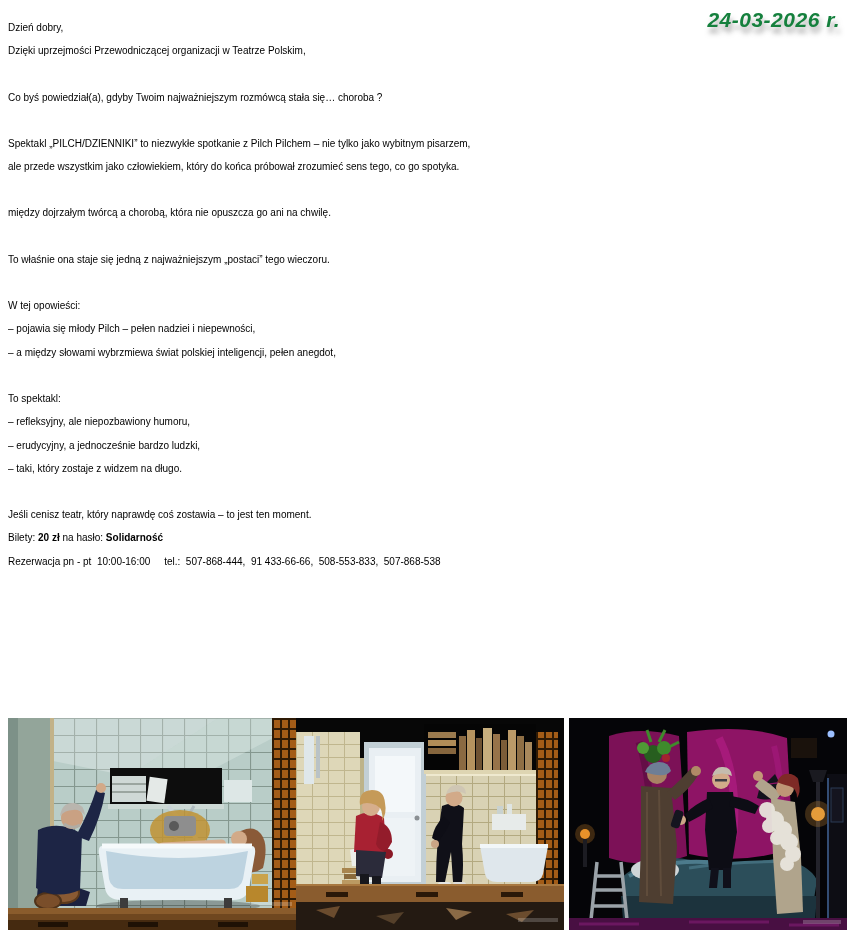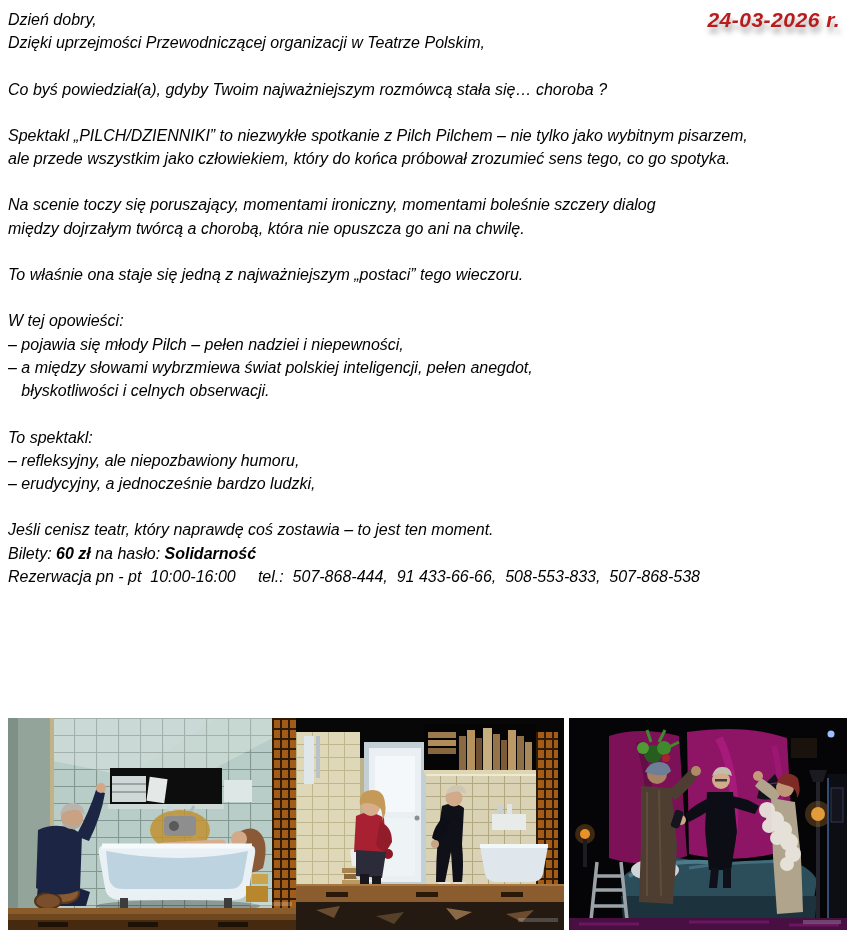--- a/index.html
+++ b/index.html
@@ -10,31 +10,30 @@
     color:#000;
     position:relative;
     overflow:hidden;
   }
   .date-stamp{
     position:absolute;
     top:8px;right:10px;
     font-size:21px;
     font-weight:bold;
     font-style:italic;
-    color:#b91c1c;
+    color:#15803d;
     letter-spacing:.5px;
     text-shadow:2px 6px 5px rgba(130,130,130,.65);
   }
   .content{
     position:absolute;
-    left:8px;top:8px;
+    left:8px;top:16px;
     width:836px;
-    font-size:16px;
+    font-size:10px;
     line-height:23.3px;
-    font-style:italic;
   }
   .para{margin:0 0 23px 0;}
   .line{white-space:pre-wrap;}
   .line b{font-weight:bold;}
   .photo-strip{
     position:absolute;
     left:8px;top:718px;
     width:839px;height:212px;
     display:flex;
     align-items:flex-start;
@@ -58,44 +57,43 @@
   <div class="para">
     <div class="line">Co byś powiedział(a), gdyby Twoim najważniejszym rozmówcą stała się… choroba ?</div>
   </div>
 
   <div class="para">
     <div class="line">Spektakl „PILCH/DZIENNIKI” to niezwykłe spotkanie z Pilch Pilchem – nie tylko jako wybitnym pisarzem,</div>
     <div class="line">ale przede wszystkim jako człowiekiem, który do końca próbował zrozumieć sens tego, co go spotyka.</div>
   </div>
 
   <div class="para">
-    <div class="line">Na scenie toczy się poruszający, momentami ironiczny, momentami boleśnie szczery dialog</div>
     <div class="line">między dojrzałym twórcą a chorobą, która nie opuszcza go ani na chwilę.</div>
   </div>
 
   <div class="para">
     <div class="line">To właśnie ona staje się jedną z najważniejszym „postaci” tego wieczoru.</div>
   </div>
 
   <div class="para">
     <div class="line">W tej opowieści:</div>
     <div class="line">– pojawia się młody Pilch – pełen nadziei i niepewności,</div>
     <div class="line">– a między słowami wybrzmiewa świat polskiej inteligencji, pełen anegdot,</div>
-    <div class="line">   błyskotliwości i celnych obserwacji.</div>
   </div>
 
   <div class="para">
     <div class="line">To spektakl:</div>
     <div class="line">– refleksyjny, ale niepozbawiony humoru,</div>
     <div class="line">– erudycyjny, a jednocześnie bardzo ludzki,</div>
+    <div class="line">– taki, który zostaje z widzem na długo.</div>
   </div>
 
   <div class="para">
     <div class="line">Jeśli cenisz teatr, który naprawdę coś zostawia – to jest ten moment.</div>
-    <div class="line"><span>Bilety: </span><b>60 zł</b><span> na hasło: </span><b>Solidarność</b></div>
+    <div class="line"><span>Bilety: </span><b>20 zł</b><span> na hasło: </span><b>Solidarność</b></div>
     <div class="line">Rezerwacja pn - pt  10:00-16:00     tel.:  507-868-444,  91 433-66-66,  508-553-833,  507-868-538</div>
   </div>
 
 </div>
 
 <div class="photo-strip">
 
   <div class="photo photo-1">
     <svg width="288" height="212" viewBox="0 0 288 212">
       <defs>

